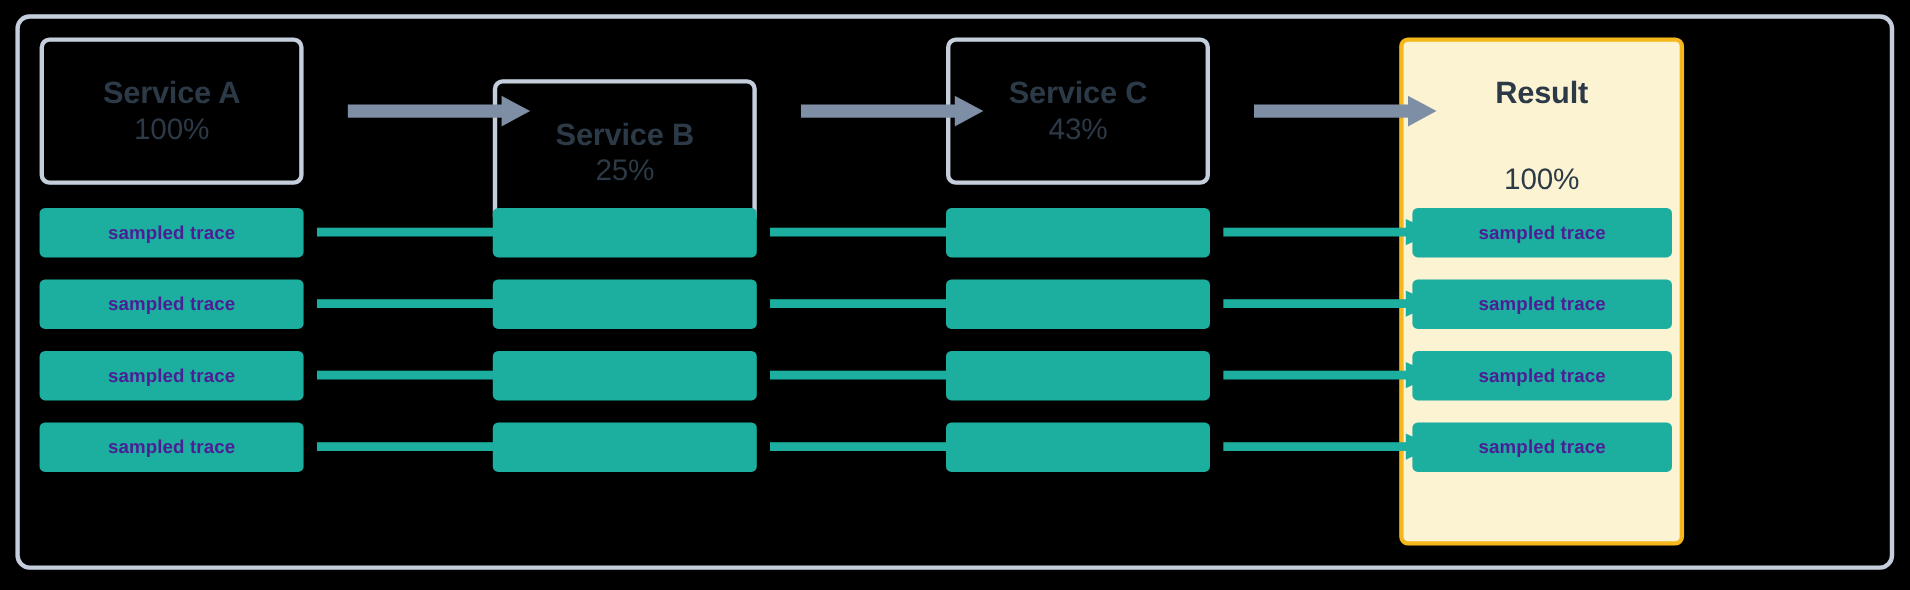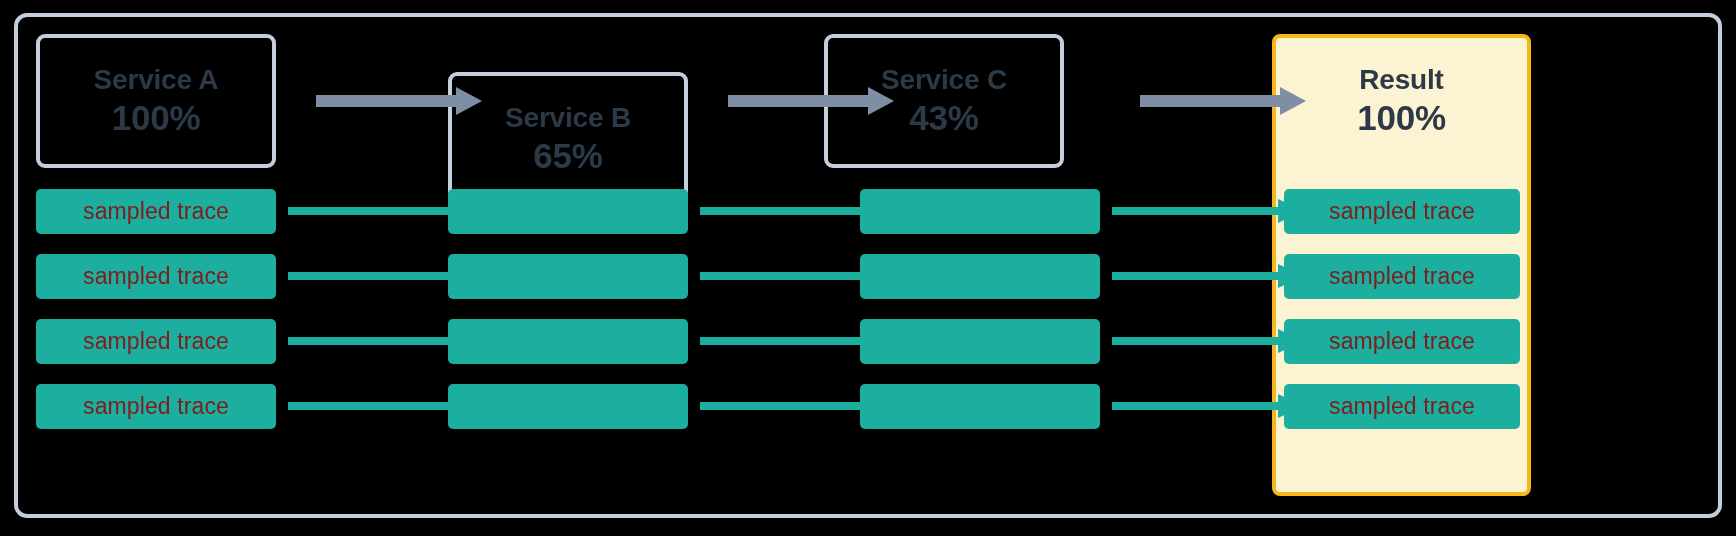--- a/index.html
+++ b/index.html
@@ -62,57 +62,57 @@
     justify-content: center;
   }
   .svc-name {
     font-size: 28px;
     font-weight: bold;
     color: #2C3A47;
     line-height: 1.18;
     letter-spacing: -0.2px;
   }
   .svc-pct {
-    font-size: 35px;
-    font-weight: bold;
+    font-size: 27px;
+    font-weight: normal;
     color: #2C3A47;
     line-height: 1.24;
     letter-spacing: -0.2px;
   }
 
   
   .result-head {
     position: absolute;
     left: 1272px;
     top: 34px;
     width: 259px;
     height: 134px;
     display: flex;
     flex-direction: column;
     align-items: center;
     justify-content: center;
     pointer-events: none;
   }
   .result-head .svc-name,
-  .result-head .svc-pct { color: #2C3A47; }
+  .result-head .svc-pct { color: #2C3A47; margin-top: 46px; }
 
   
   .trace-bar {
     position: absolute;
     height: 45px;
     background: #1CAE9F;
     border-radius: 5px;
     display: flex;
     align-items: center;
     justify-content: center;
   }
   .trace-label {
-    font-size: 23px;
-    color: #7f1d1d;
-    font-weight: normal;
+    font-size: 17px;
+    color: #4c1d95;
+    font-weight: bold;
     letter-spacing: 0.1px;
     line-height: 1;
     white-space: nowrap;
   }
 
   
   .arrow {
     position: absolute;
     display: block;
   }
@@ -126,24 +126,24 @@
 
   <div class="result-panel"></div>
 
   <div class="svc-box" style="left:36px;  width:240px;">
     <span class="svc-name">Service A</span>
     <span class="svc-pct">100%</span>
   </div>
 
   <div class="svc-box" style="left:448px; width:240px;margin-top:38px;">
     <span class="svc-name">Service B</span>
-    <span class="svc-pct">65%</span>
-  </div>
-
-  <div class="svc-box" style="left:824px; width:240px;align-items:center;">
+    <span class="svc-pct">25%</span>
+  </div>
+
+  <div class="svc-box" style="left:860px; width:240px;align-items:center;">
     <span class="svc-name">Service C</span>
     <span class="svc-pct">43%</span>
   </div>
 
   <div class="result-head">
     <span class="svc-name">Result</span>
     <span class="svc-pct">100%</span>
   </div>
 
   <svg class="arrow" style="left:316px; top:86px;" width="168" height="30" viewBox="0 0 168 30">

